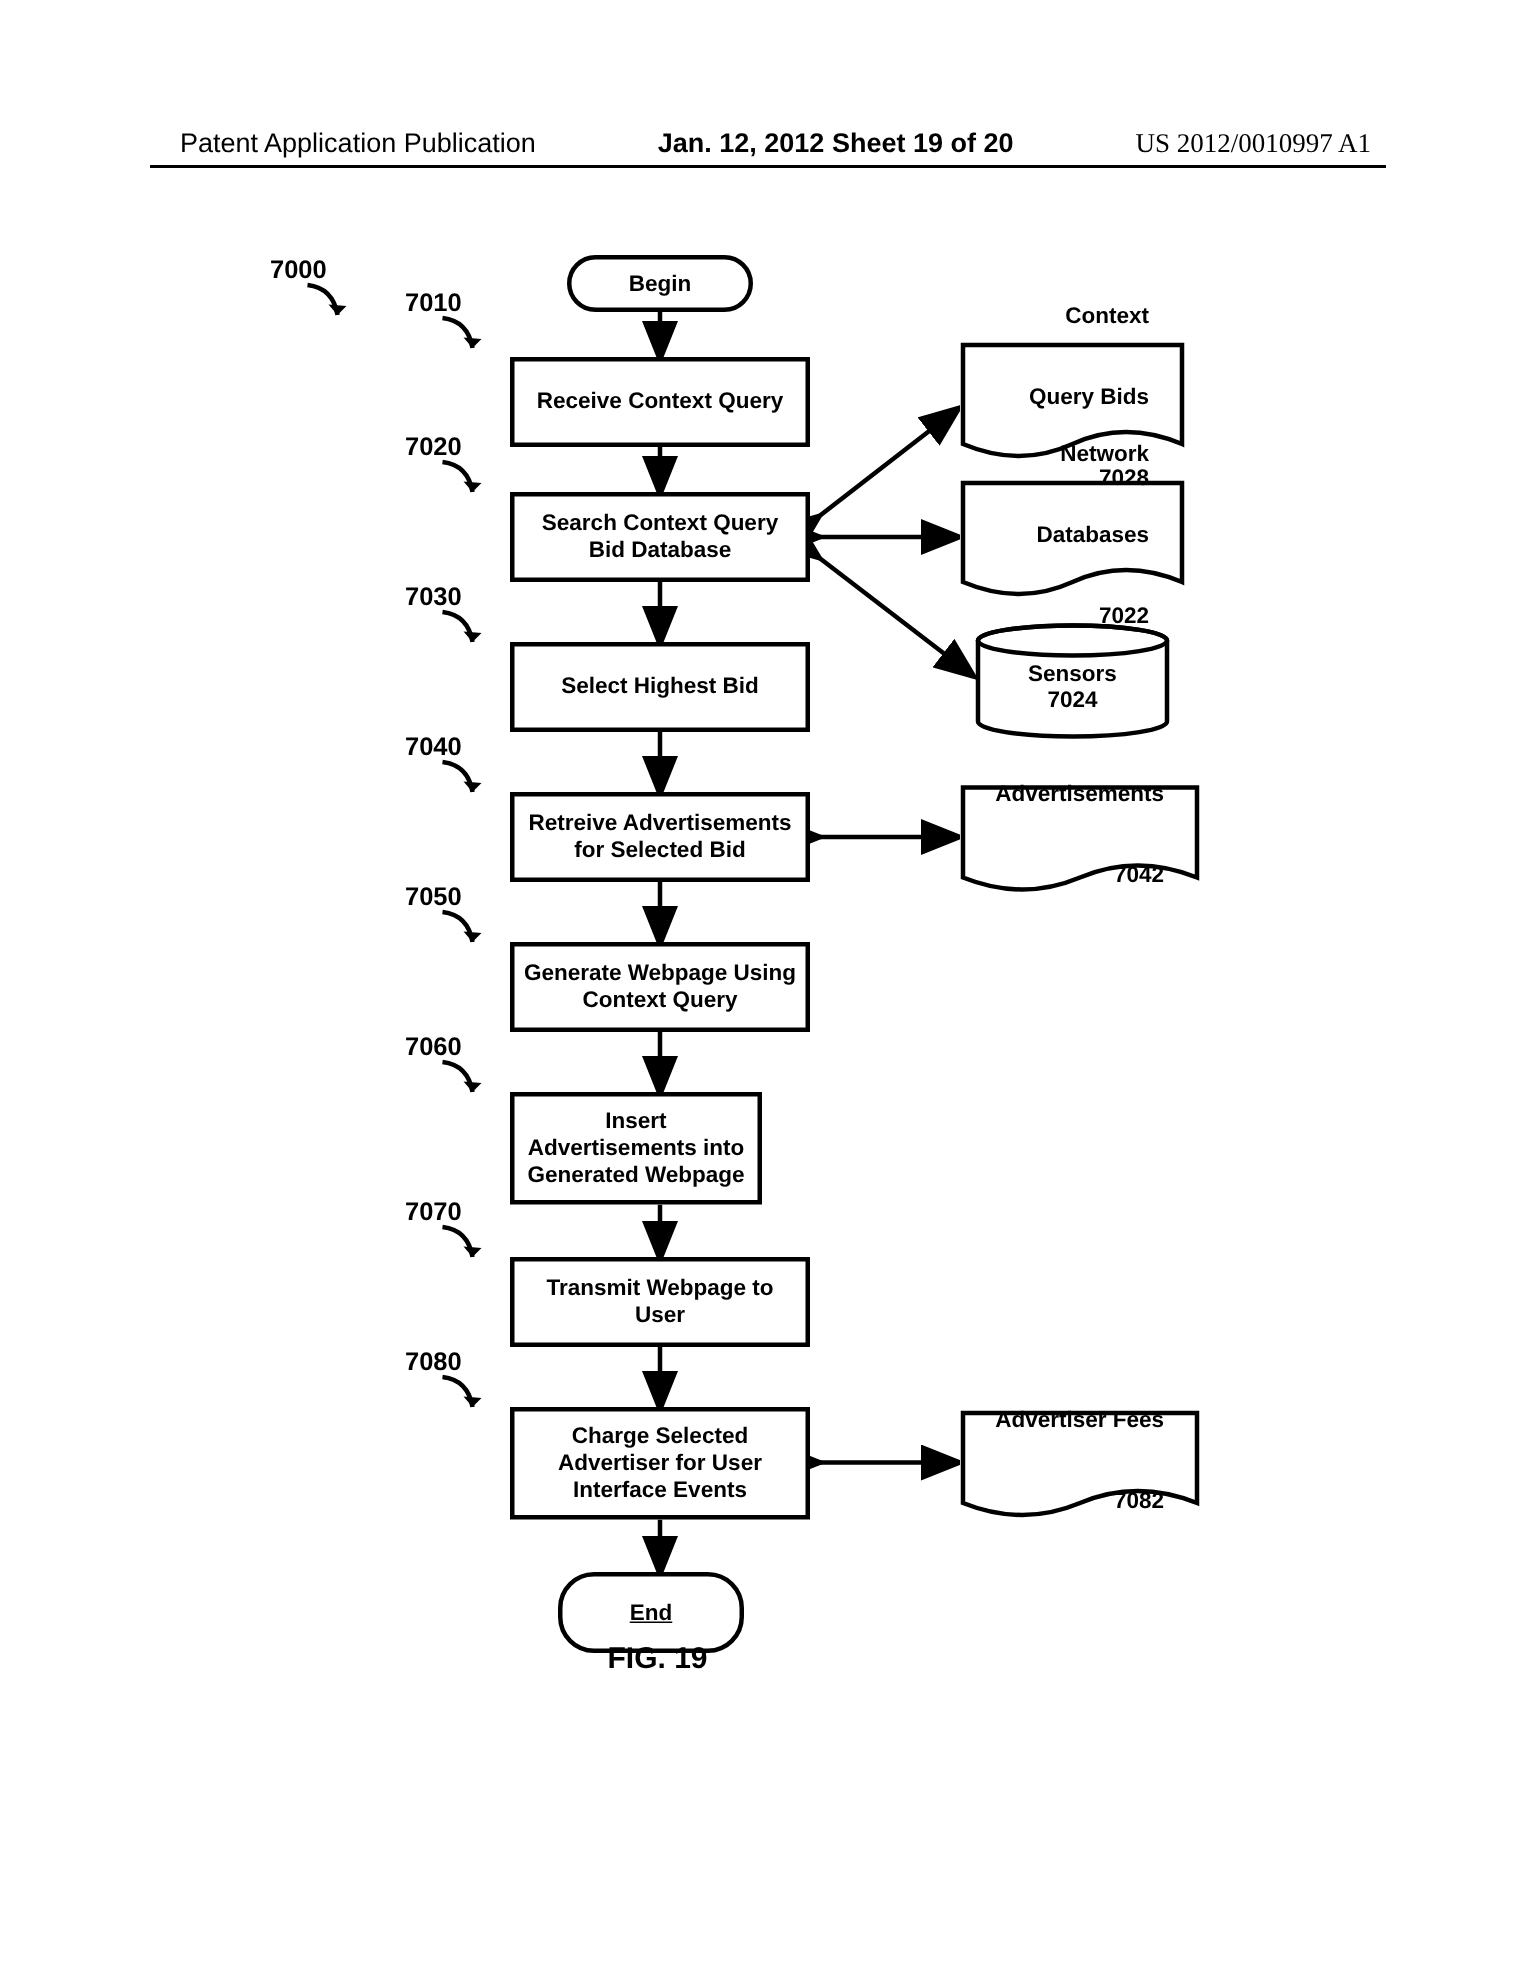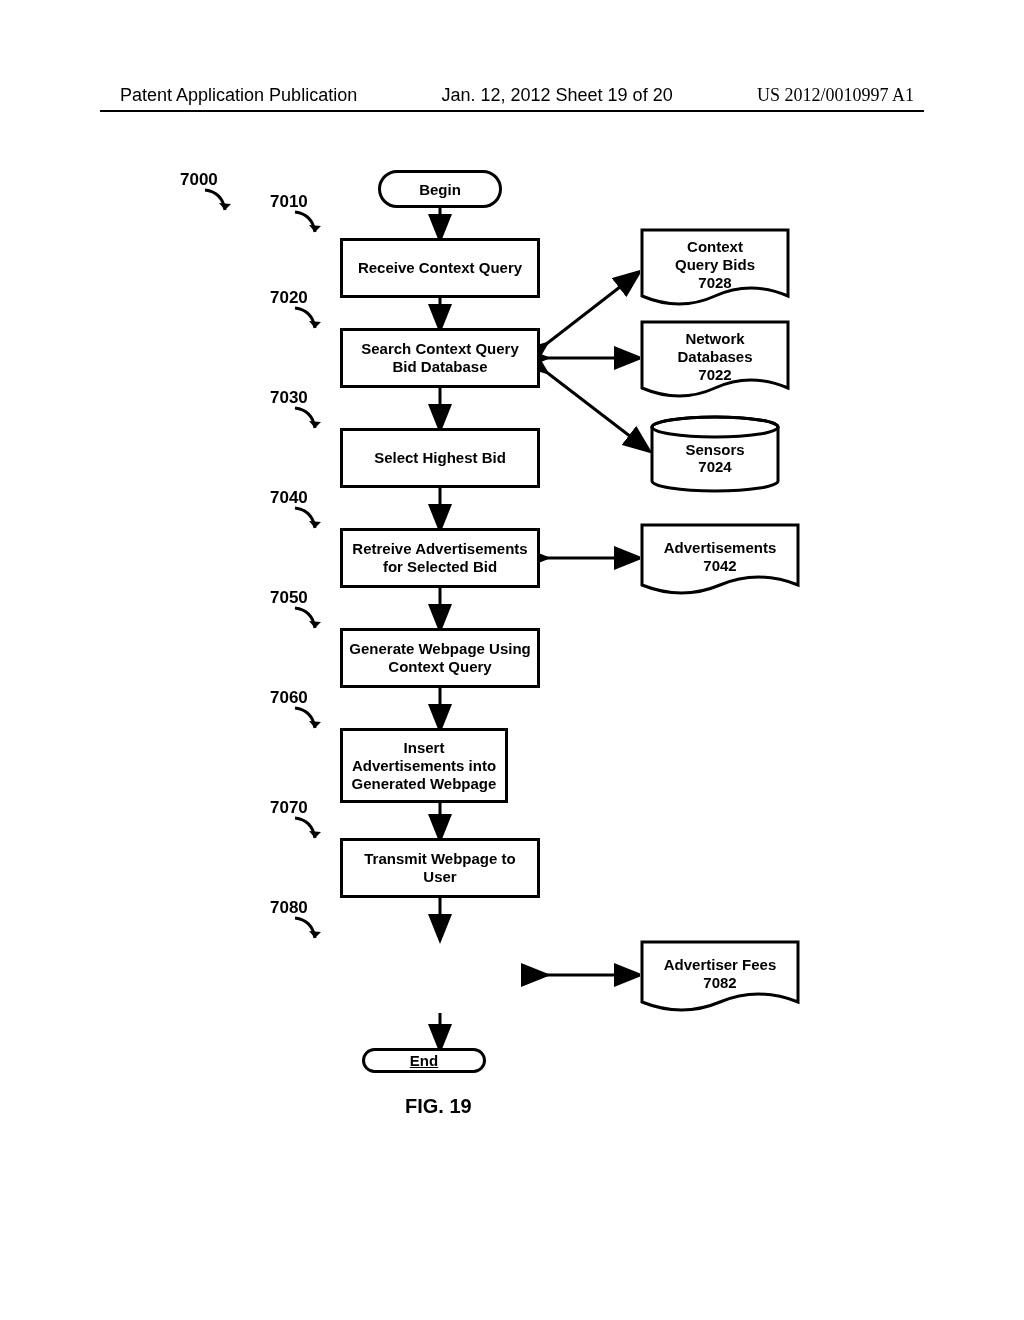--- a/index.html
+++ b/index.html
@@ -14,21 +14,21 @@
     position: absolute;
     top: 85px;
     left: 0;
     width: 1024px;
     display: flex;
     justify-content: space-between;
     padding: 0 110px 0 120px;
     font-size: 18px;
   }
   .header-left { font-weight: normal; }
-  .header-center { font-weight: normal; }
+  .header-center { font-weight: bold; }
   .header-right { font-weight: normal; font-family: Liberation Serif, serif; }
   .hr {
     position: absolute;
     top: 110px;
     left: 100px;
     width: 824px;
     height: 2px;
     background: #000;
   }
   .canvas {
@@ -69,24 +69,25 @@
     text-align: center;
     font-weight: bold;
     font-size: 15px;
     line-height: 1.2;
   }
   .doc .doc-content {
     position: absolute;
     inset: 0;
     display: flex;
     flex-direction: column;
-    align-items: center;
+    align-items: flex-end;
     justify-content: center;
-    padding: 6px 8px 14px 8px;
+    padding: 6px 24px 14px 8px;
     z-index: 2;
+    gap: 36px;
   }
   .doc svg {
     position: absolute;
     inset: 0;
     width: 100%;
     height: 100%;
     z-index: 1;
   }
   .drum {
     position: absolute;
@@ -196,22 +197,25 @@
   </div>
 
   <div class="box" style="left:340px; top:728px; width:168px; height:75px;">
     <span>Insert Advertisements into  Generated Webpage</span>
   </div>
 
   <div class="box" style="left:340px; top:838px; width:200px; height:60px;">
     <span>Transmit Webpage to User</span>
   </div>
 
-
-  <div class="terminator" style="left:362px; top:1048px; width:124px; height:25px;text-decoration:underline;">
+  <div class="box" style="left:340px; top:938px; width:200px; height:75px;">
+    <span>Charge Selected Advertiser for User Interface Events</span>
+  </div>
+
+  <div class="terminator" style="left:372px; top:1048px; width:124px; height:54px;text-decoration:underline;">
     <span>End</span>
   </div>
 
   <div class="doc" style="left:640px; top:228px; width:150px; height:82px;">
     <svg viewBox="0 0 150 82" preserveAspectRatio="none">
       <path d="M2 2 L148 2 L148 68 Q110 52 75 68 Q40 84 2 68 Z" fill="#fff" stroke="#000" stroke-width="3"></path>
     </svg>
     <div class="doc-content">
       <span>Context</span>
       <span>Query Bids</span>

